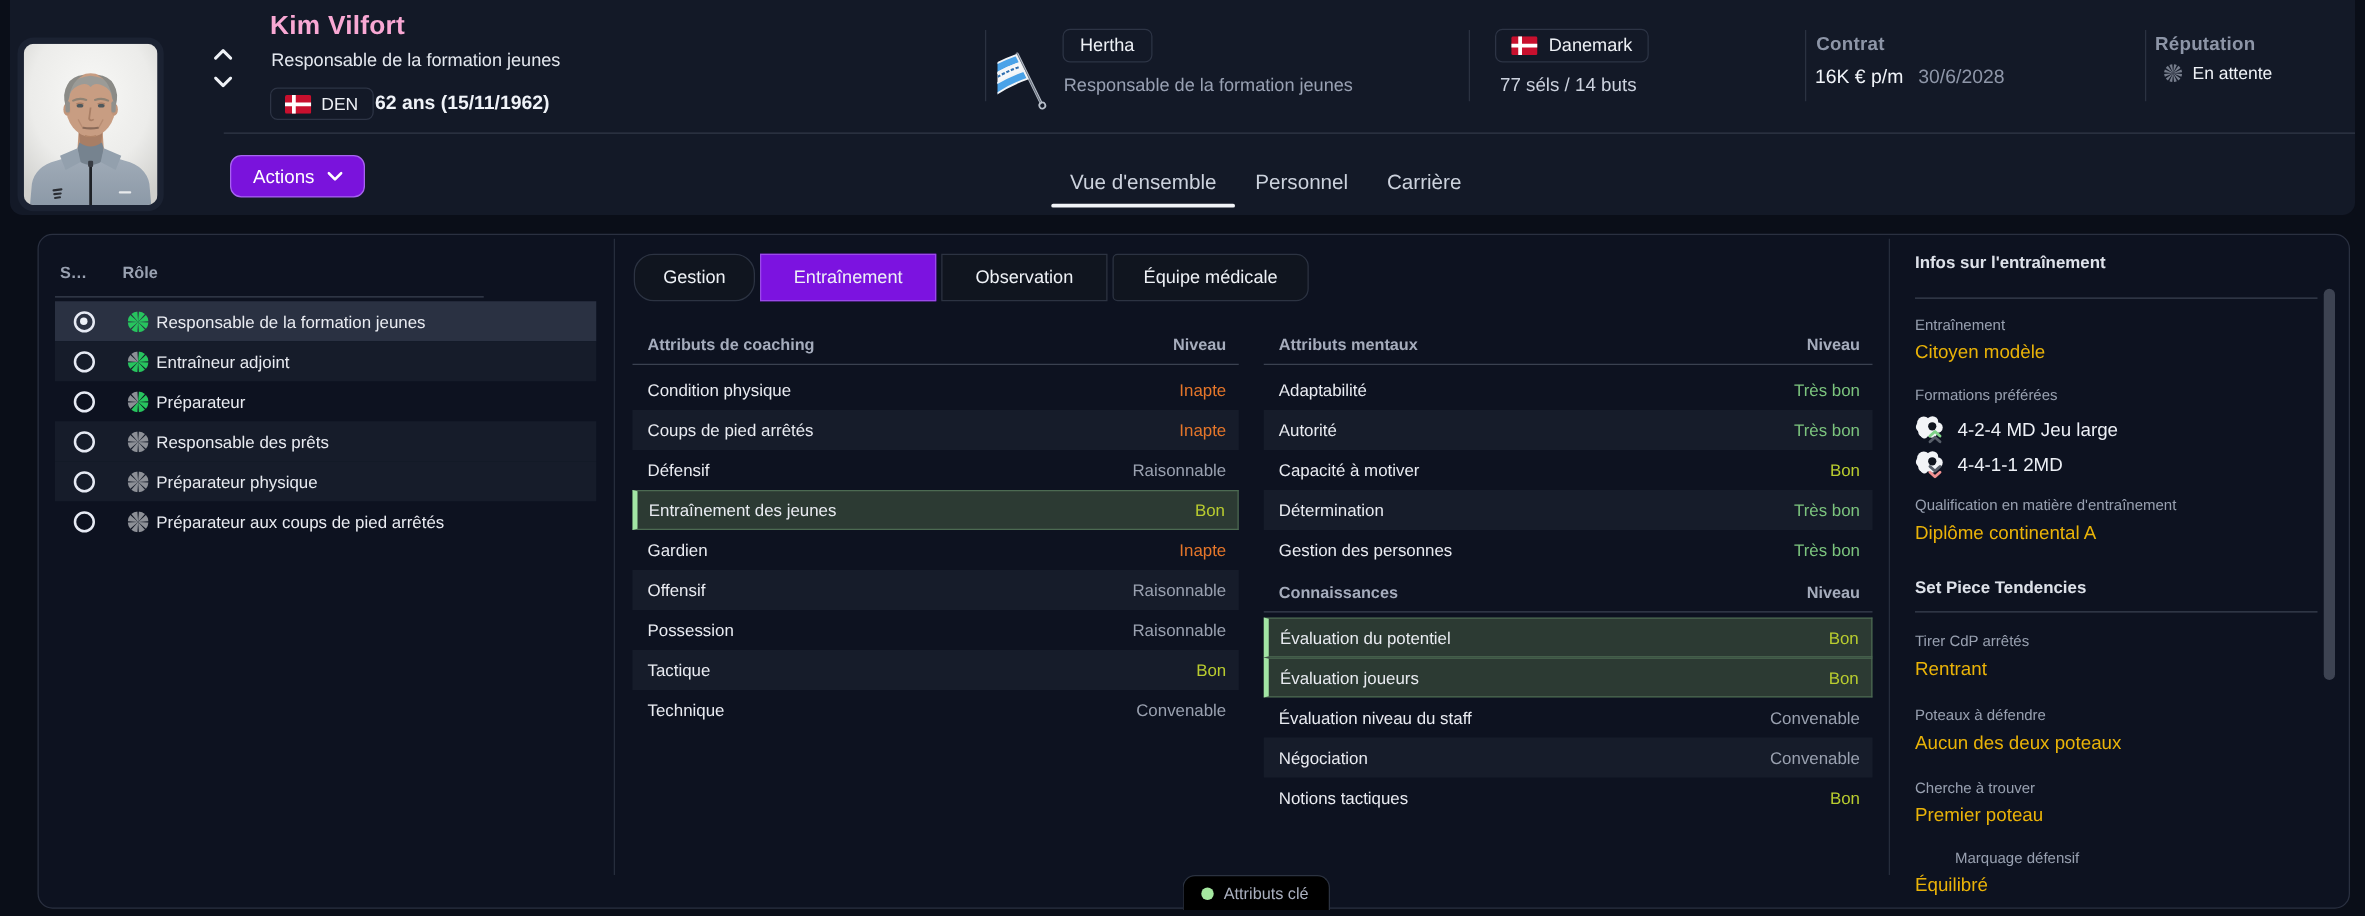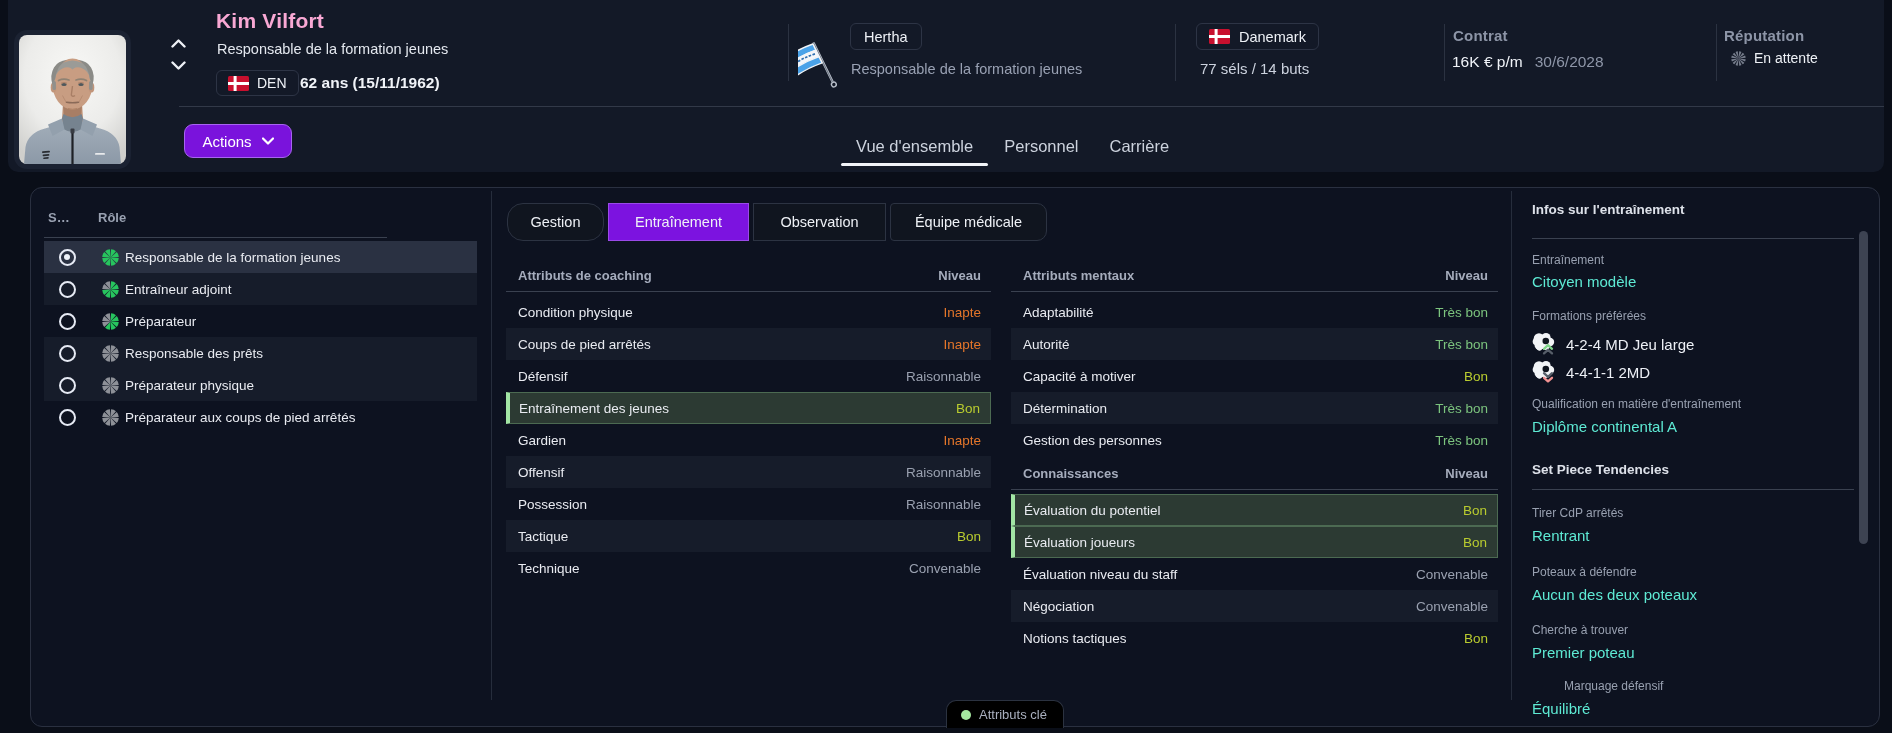--- a/index.html
+++ b/index.html
@@ -125,21 +125,21 @@
   .attr-row .a-l { font-size:13.5px; color:#e9ebf1; }
   .attr-row .a-v { font-size:13.5px; }
   .tone-verygood { color:#7cc47e; } .tone-good { color:#b9cc2f; }
   .tone-avg { color:#9aa1b0; } .tone-poor { color:#e5762a; }
 
   
   #sidebar { position:absolute; left:1501px; top:0; width:322px; }
   .sb-title { position:absolute; font-size:13.5px; font-weight:bold; color:#dde1e9; }
   .sb-rule { position:absolute; left:0; width:322px; height:1px; background:#3a4150; }
   .sb-label { position:absolute; font-size:12px; color:#98a0b0; }
-  .sb-value { position:absolute; font-size:15px; color:#5eead4;text-align:center; }
+  .sb-value { position:absolute; font-size:15px; color:#eab308;text-align:center; }
   .sb-form-row { position:absolute; display:flex; align-items:center; gap:10px; font-size:15px; color:#edf0f6; }
 
   
   #legend {
     position:absolute; left:915px; top:512px; width:118px; height:28px;
     border:1px solid #2b3240; border-bottom:none; border-radius:10px 10px 0 0;
     display:flex; align-items:center; gap:8px; padding:0 0 0 14px; background:#000000;
   }
   #legend .dot { width:10px; height:10px; border-radius:50%; background:#a5e8a0; }
   #legend .txt { font-size:13px; color:#aab0bf; }

